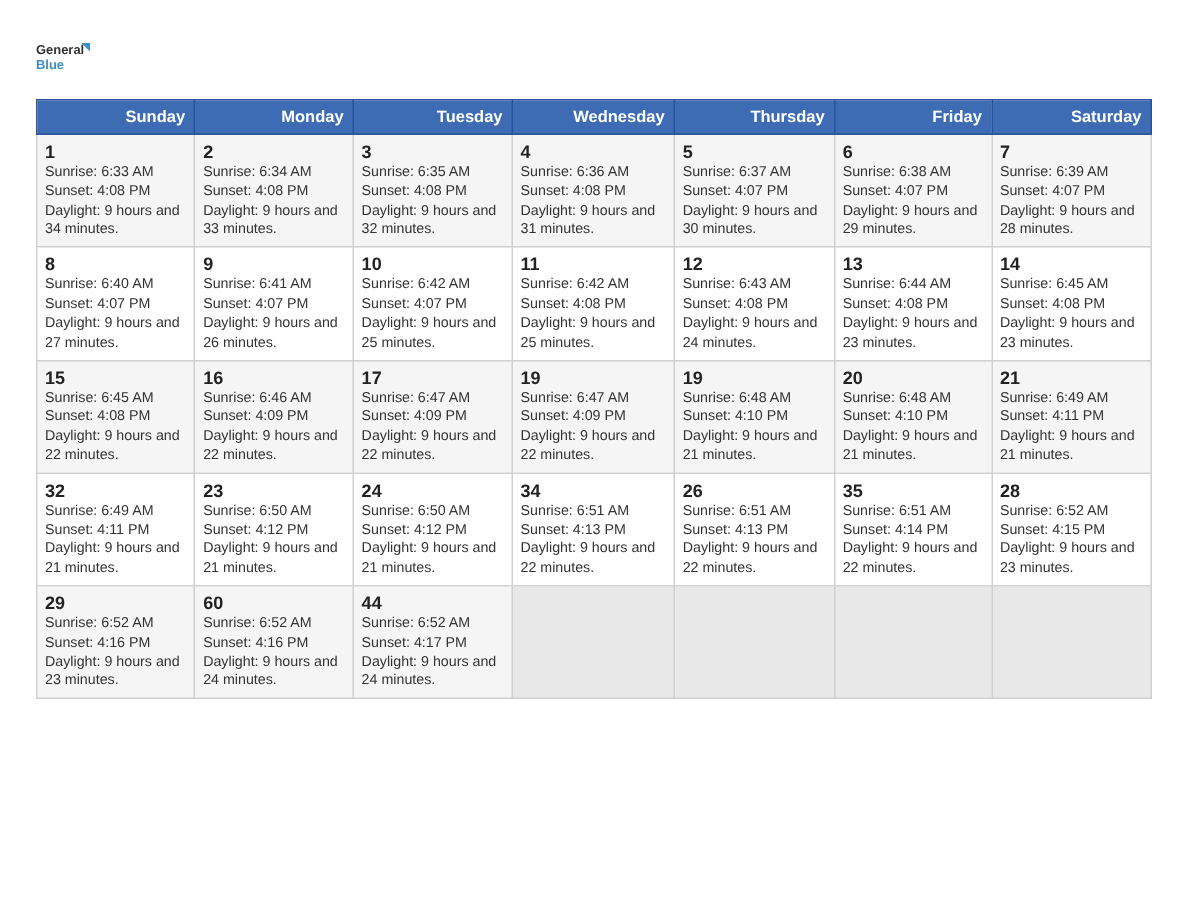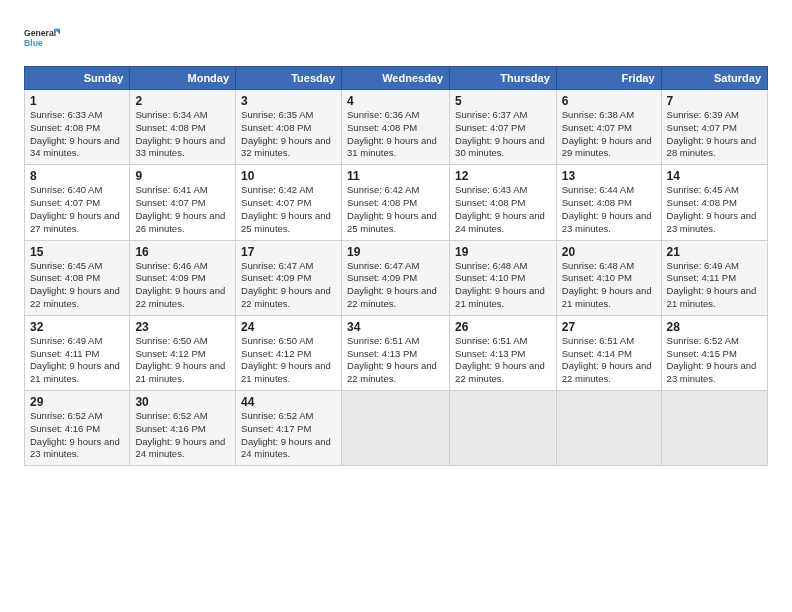--- a/index.html
+++ b/index.html
@@ -152,26 +152,26 @@
           <td><span class="day-num">19</span><span class="cell-text">Sunrise: 6:48 AM<br>Sunset: 4:10 PM<br>Daylight: 9 hours and 21 minutes.</span></td>
           <td><span class="day-num">20</span><span class="cell-text">Sunrise: 6:48 AM<br>Sunset: 4:10 PM<br>Daylight: 9 hours and 21 minutes.</span></td>
           <td><span class="day-num">21</span><span class="cell-text">Sunrise: 6:49 AM<br>Sunset: 4:11 PM<br>Daylight: 9 hours and 21 minutes.</span></td>
         </tr>
         <tr>
           <td><span class="day-num">32</span><span class="cell-text">Sunrise: 6:49 AM<br>Sunset: 4:11 PM<br>Daylight: 9 hours and 21 minutes.</span></td>
           <td><span class="day-num">23</span><span class="cell-text">Sunrise: 6:50 AM<br>Sunset: 4:12 PM<br>Daylight: 9 hours and 21 minutes.</span></td>
           <td><span class="day-num">24</span><span class="cell-text">Sunrise: 6:50 AM<br>Sunset: 4:12 PM<br>Daylight: 9 hours and 21 minutes.</span></td>
           <td><span class="day-num">34</span><span class="cell-text">Sunrise: 6:51 AM<br>Sunset: 4:13 PM<br>Daylight: 9 hours and 22 minutes.</span></td>
           <td><span class="day-num">26</span><span class="cell-text">Sunrise: 6:51 AM<br>Sunset: 4:13 PM<br>Daylight: 9 hours and 22 minutes.</span></td>
-          <td><span class="day-num">27</span><span class="cell-text">Sunrise: 6:51 AM<br>Sunset: 4:14 PM<br>Daylight: 9 hours and 22 minutes.</span></td>
+          <td><span class="day-num">35</span><span class="cell-text">Sunrise: 6:51 AM<br>Sunset: 4:14 PM<br>Daylight: 9 hours and 22 minutes.</span></td>
           <td><span class="day-num">28</span><span class="cell-text">Sunrise: 6:52 AM<br>Sunset: 4:15 PM<br>Daylight: 9 hours and 23 minutes.</span></td>
         </tr>
         <tr>
           <td><span class="day-num">29</span><span class="cell-text">Sunrise: 6:52 AM<br>Sunset: 4:16 PM<br>Daylight: 9 hours and 23 minutes.</span></td>
-          <td><span class="day-num">30</span><span class="cell-text">Sunrise: 6:52 AM<br>Sunset: 4:16 PM<br>Daylight: 9 hours and 24 minutes.</span></td>
+          <td><span class="day-num">60</span><span class="cell-text">Sunrise: 6:52 AM<br>Sunset: 4:16 PM<br>Daylight: 9 hours and 24 minutes.</span></td>
           <td><span class="day-num">44</span><span class="cell-text">Sunrise: 6:52 AM<br>Sunset: 4:17 PM<br>Daylight: 9 hours and 24 minutes.</span></td>
           <td class="cell-empty"></td>
           <td class="cell-empty"></td>
           <td class="cell-empty"></td>
           <td class="cell-empty"></td>
         </tr>
       </tbody>
   </table>
 </div>
 

